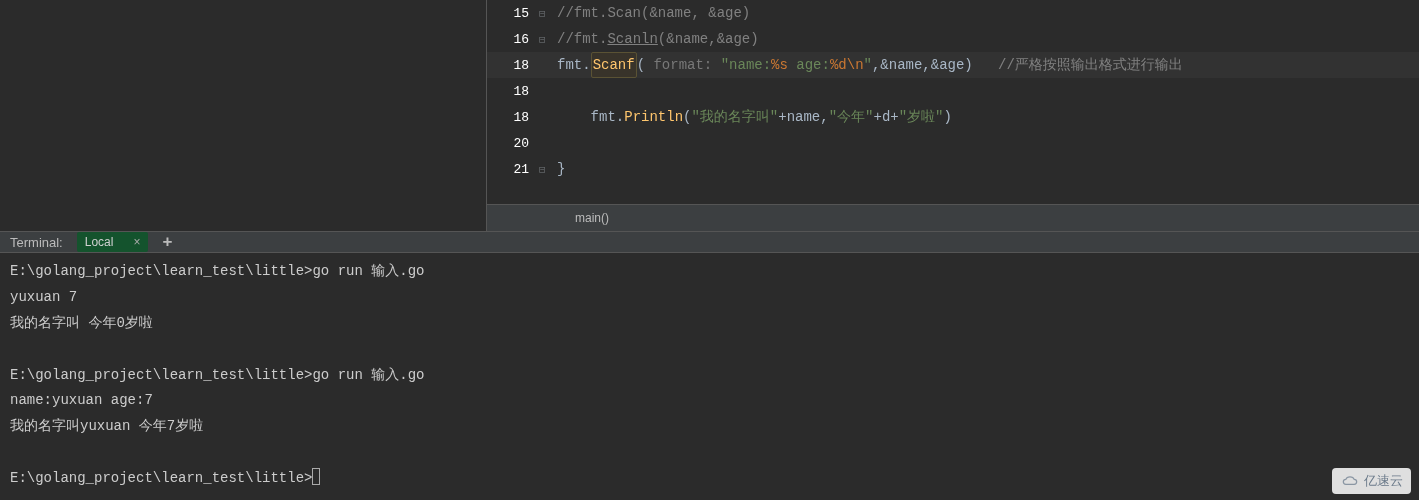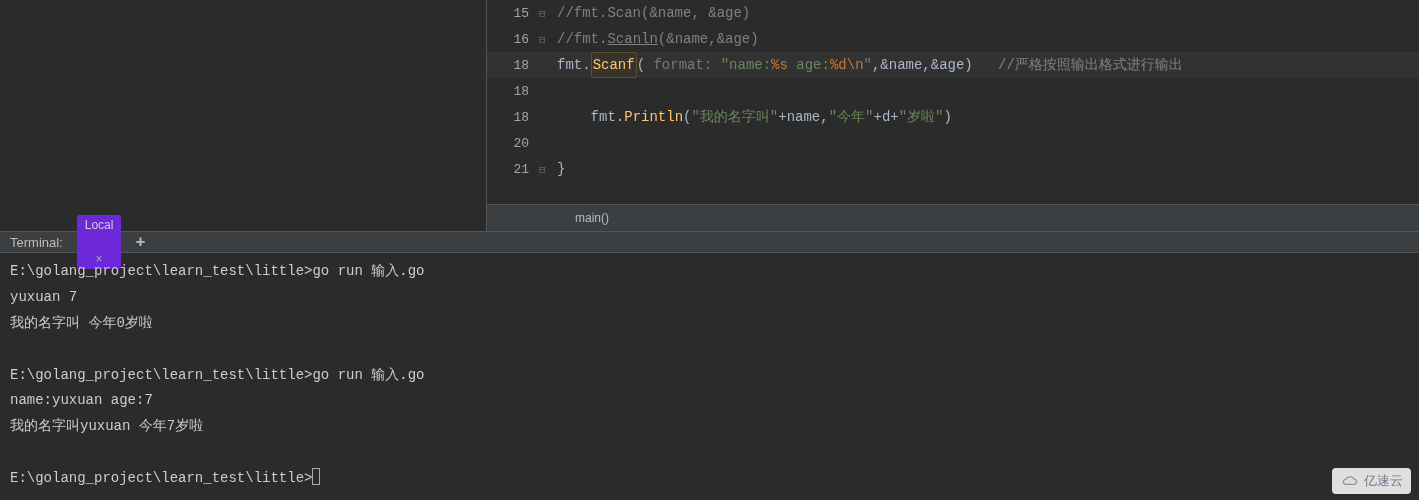--- a/index.html
+++ b/index.html
@@ -35,21 +35,21 @@
     height: 26px;
     align-items: center;
   }
   .line.current {
     background: #323232;
   }
   .gutter {
     width: 52px;
     text-align: right;
     padding-right: 10px;
-    color: #a3a3a3;
+    color: #ffffff;
     font-size: 13px;
     user-select: none;
   }
   .fold {
     width: 18px;
     color: #606366;
     font-size: 11px;
     text-align: left;
     user-select: none;
   }
@@ -91,29 +91,28 @@
     display: flex;
     align-items: center;
     padding-left: 10px;
     font-family: sans-serif;
     font-size: 13px;
     color: #bbbbbb;
     gap: 14px;
   }
   .term-title { color: #bbbbbb; }
   .tab {
-    background: #6d28d9;
+    background: #14532d;
     padding: 3px 8px;
     border-radius: 2px;
     display: flex;
     align-items: center;
     gap: 20px;
     color: #d0d0d0;
     font-size: 12px;
-    flex-direction: column;
   }
   .tab-close { color: #aaa; cursor: pointer; font-size: 12px; }
   .add-tab { color: #bbbbbb; font-size: 17px; font-weight: bold; cursor: pointer; }
   .term-body {
     padding: 6px 10px;
     color: #cccccc;
     font-size: 14px;
     line-height: 1.85;
     white-space: pre;
     font-family: "Consolas","Monaco","Courier New",monospace;

